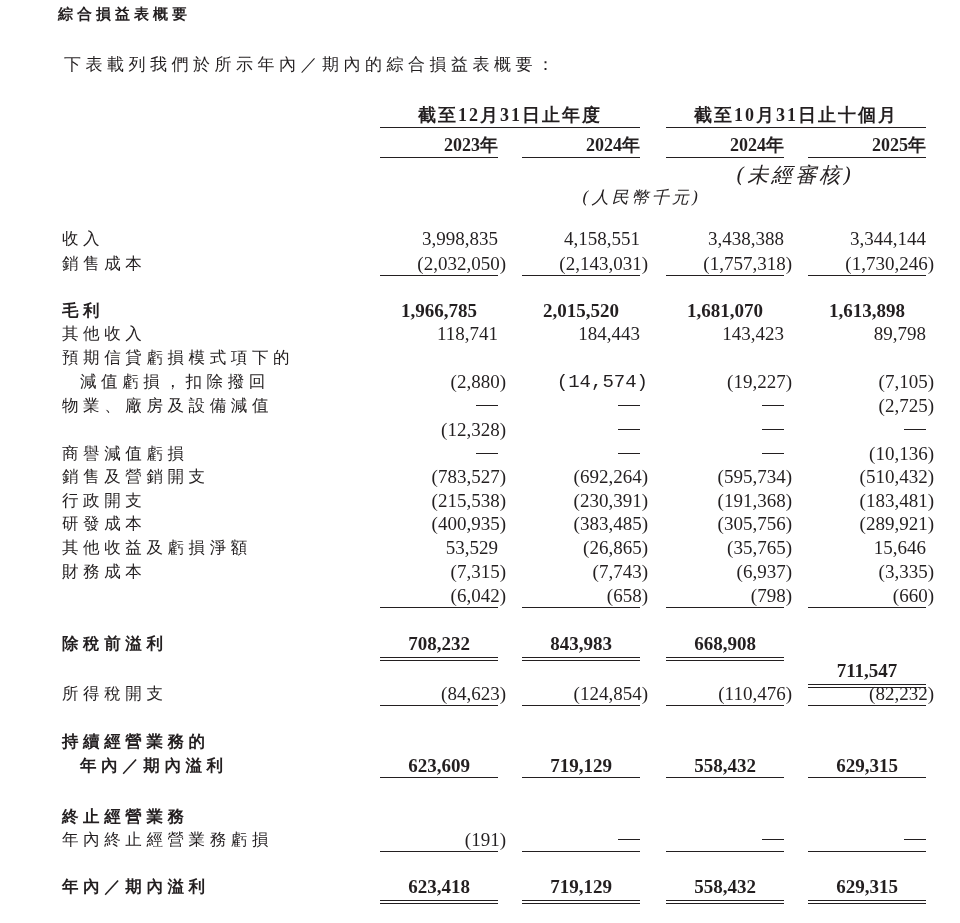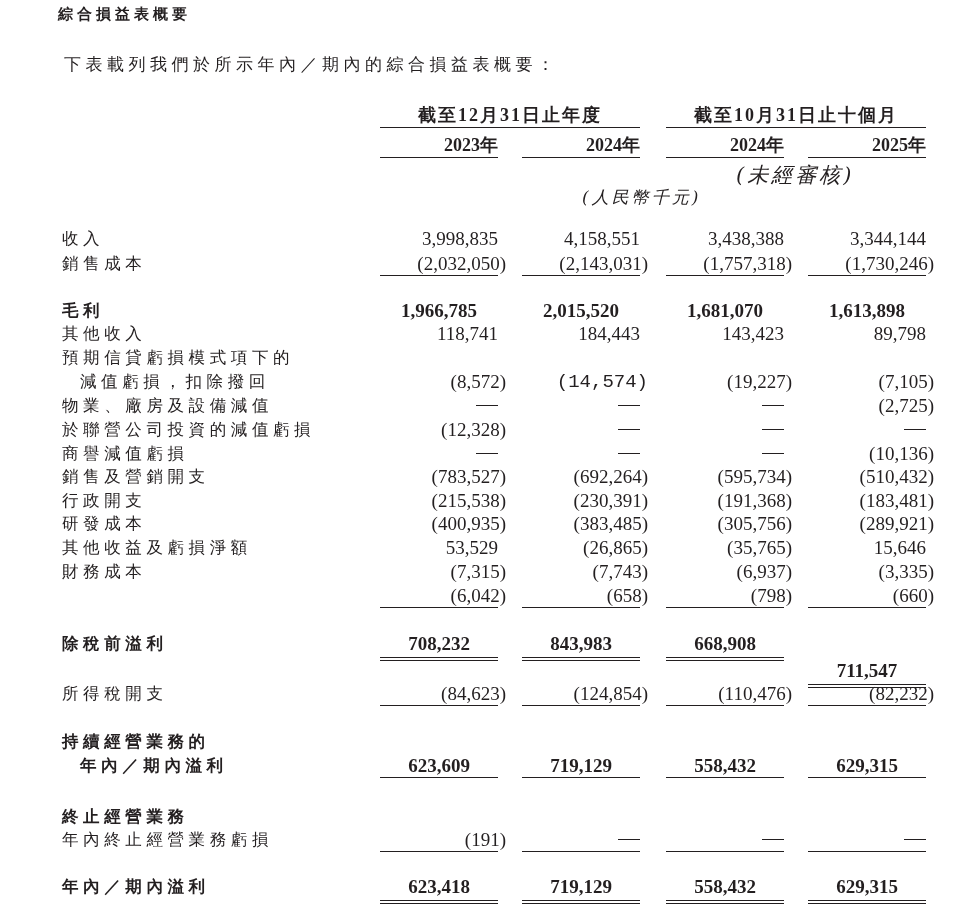--- a/index.html
+++ b/index.html
@@ -101,34 +101,33 @@
     <div class="row" style="top: 323px;">
       <span class="label">其他收入</span>
       <div class="cell c0" style="top: 0px;"><span class="v">118,741</span></div>
       <div class="cell c1" style="top: 0px;"><span class="v">184,443</span></div>
       <div class="cell c2" style="top: 0px;"><span class="v">143,423</span></div>
       <div class="cell c3" style="top: 0px;"><span class="v">89,798</span></div>
     </div>
     <div class="row" style="top: 347px;">
       <span class="label">預期信貸虧損模式項下的</span>
       <span class="label indent" style="top: 24px;">減值虧損，扣除撥回</span>
-      <div class="cell c0" style="top: 24px;"><span class="v neg">(8,572)</span></div>
+      <div class="cell c0" style="top: 24px;"><span class="v neg">(2,880)</span></div>
       <div class="cell c1" style="top: 24px; font-family: Liberation Mono, monospace;"><span class="v neg">(14,574)</span></div>
       <div class="cell c2" style="top: 24px;"><span class="v neg">(19,227)</span></div>
       <div class="cell c3" style="top: 24px;"><span class="v neg">(7,105)</span></div>
     </div>
     <div class="row" style="top: 395px;">
       <span class="label">物業、廠房及設備減值</span>
       <div class="cell c0" style="top: 0px;"><span class="dash"></span></div>
       <div class="cell c1" style="top: 0px;"><span class="dash"></span></div>
       <div class="cell c2" style="top: 0px;"><span class="dash"></span></div>
       <div class="cell c3" style="top: 0px;"><span class="v neg">(2,725)</span></div>
     </div>
     <div class="row" style="top: 419px;">
-      <span class="label">於聯營公司投資的減值虧損</span>
       <div class="cell c0" style="top: 0px;"><span class="v neg">(12,328)</span></div>
       <div class="cell c1" style="top: 0px;"><span class="dash"></span></div>
       <div class="cell c2" style="top: 0px;"><span class="dash"></span></div>
       <div class="cell c3" style="top: 0px;"><span class="dash"></span></div>
     </div>
     <div class="row" style="top: 443px;">
       <span class="label">商譽減值虧損</span>
       <div class="cell c0" style="top: 0px;"><span class="dash"></span></div>
       <div class="cell c1" style="top: 0px;"><span class="dash"></span></div>
       <div class="cell c2" style="top: 0px;"><span class="dash"></span></div>

